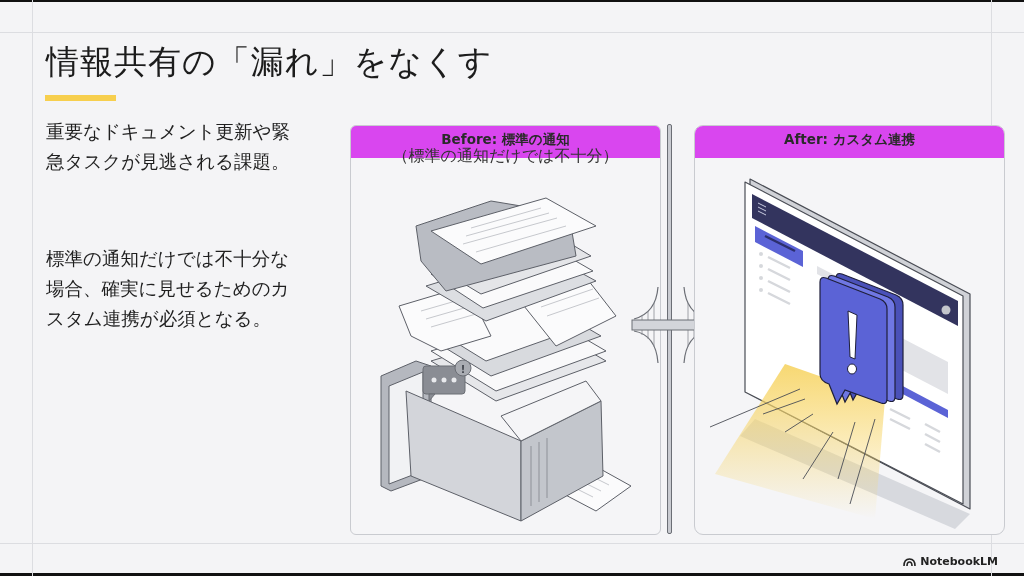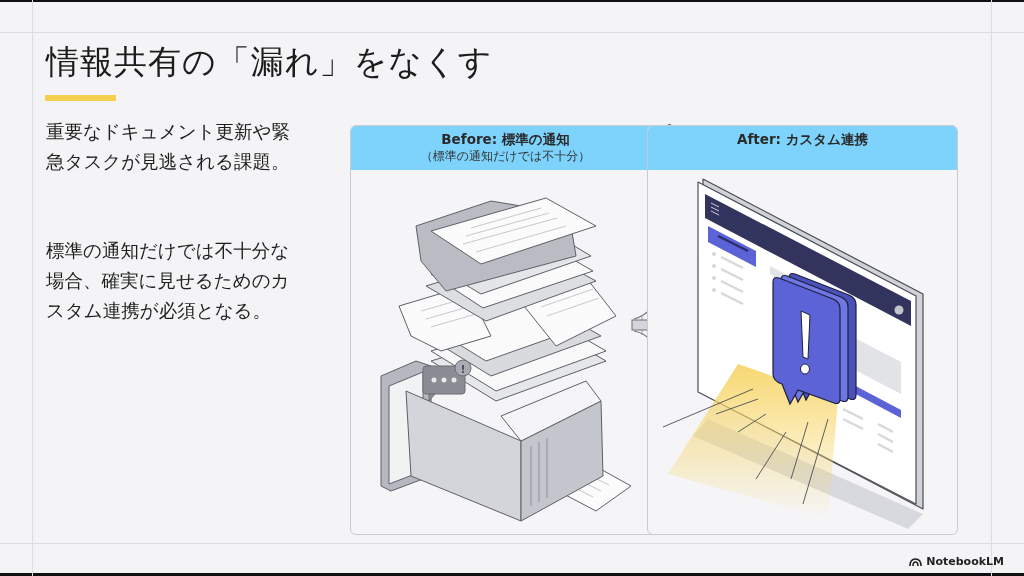--- a/index.html
+++ b/index.html
@@ -5,31 +5,31 @@
   html,body{margin:0;padding:0;}
   body{width:1024px;height:576px;overflow:hidden;background:#f4f4f6;font-family:"DejaVu Sans","Liberation Sans",sans-serif;position:relative;color:#1f1f1f;}
   .topbar{position:absolute;left:0;top:0;width:1024px;height:2px;background:#111;}
   .botbar{position:absolute;left:0;bottom:0;width:1024px;height:3px;background:#111;}
   .guide-h{position:absolute;height:1px;background:#dcdde1;}
   .guide-v{position:absolute;width:1px;background:#dcdde1;}
   .title{position:absolute;left:46px;top:40px;font-size:33px;font-weight:normal;letter-spacing:1px;color:#1c1c1c;white-space:nowrap;}
   .title-underline{position:absolute;left:45px;top:95px;width:71px;height:6px;background:#f7cf4e;}
   .body-text{position:absolute;left:46px;width:250px;font-size:18.5px;line-height:30px;color:#1f1f1f;}
   .p1{top:117px;}
-  .p2{top:236px;}
+  .p2{top:244px;}
   .panel{position:absolute;top:125px;width:309px;height:408px;border:1px solid #c9cbd0;border-radius:6px;background:#f5f5f7;overflow:hidden;}
   .panel.left{left:350px;}
-  .panel.right{left:647px;}
-  .panel-head{height:44px;background:#7dd3fc;text-align:center;padding-top:5px;box-sizing:border-box;}
+  .panel.right{left:694px;border-radius:9px;}
+  .panel-head{height:32px;background:#d946ef;text-align:center;padding-top:5px;box-sizing:border-box;}
   .panel-title{font-size:13.5px;font-weight:bold;color:#2a2a2a;line-height:17px;display:block;}
-  .panel-sub{font-size:12px;color:#333;line-height:16px;display:block;font-family:Liberation Serif, serif;}
+  .panel-sub{font-size:16px;color:#333;line-height:16px;display:block;font-family:Liberation Serif, serif;}
   .pole{position:absolute;left:667px;top:124px;width:5px;height:410px;background:#c9cbd1;border:1px solid #6b6e75;border-radius:2px;box-sizing:border-box;}
   .bridge{position:absolute;left:630px;top:285px;}
   .illus{position:absolute;}
-  .logo{position:absolute;right:20px;bottom:8px;font-size:11px;font-weight:bold;color:#222;display:flex;align-items:center;gap:4px;}
+  .logo{position:absolute;right:26px;bottom:8px;font-size:11px;font-weight:bold;color:#222;display:flex;align-items:center;gap:4px;}
 </style>
 </head>
 <body>
 
 <div class="topbar"></div>
 <div class="botbar"></div>
 
 <div class="guide-h" style="left:0;top:32px;width:1024px;"></div>
 <div class="guide-h" style="left:0;top:543px;width:1024px;"></div>
 <div class="guide-v" style="left:32px;top:0;height:576px;"></div>

